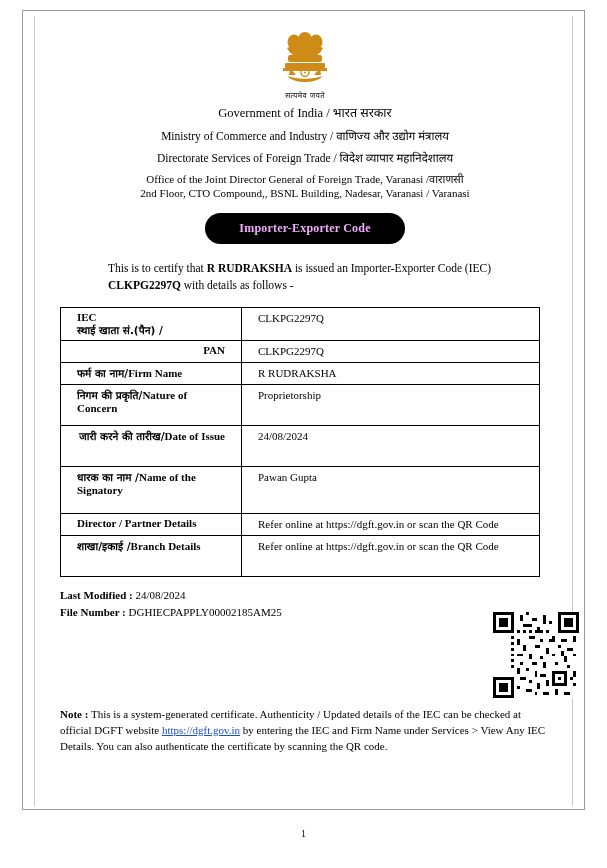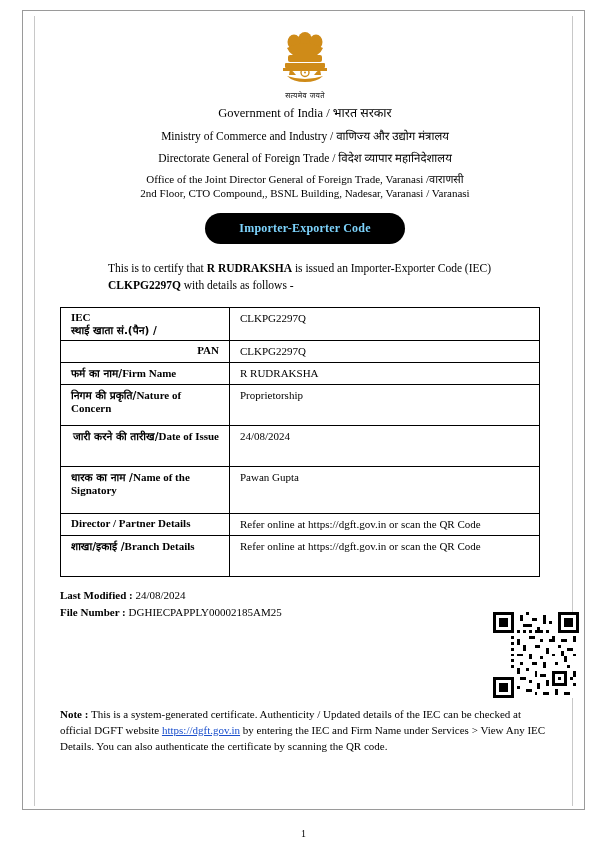--- a/index.html
+++ b/index.html
@@ -85,21 +85,21 @@
     margin-top: 1px;
   }
   
   .pill-wrap {
     text-align: center;
     margin-top: 14px;
   }
   .pill {
     display: inline-block;
     background: #000;
-    color: #7dd3fc;
+    color: #f0abfc;
     font-weight: bold;
     font-size: 12px;
     padding: 8px 34px;
     border-radius: 18px;
     letter-spacing: 0.2px;
   }
   
   .certify {
     margin-top: 16px;
     font-size: 11.5px;
@@ -111,21 +111,21 @@
   
   table.iec {
     margin-top: 14px;
     border-collapse: collapse;
     width: 480px;
     table-layout: fixed;
   }
   table.iec td {
     border: 1px solid #000;
     font-size: 11px;
-    padding: 3px 10px;
+    padding: 3px 16px;
     vertical-align: top;
   }
   td.label {
     width: 148px;
     font-weight: bold;
   }
   td.label .hi { font-family: "DejaVu Sans", sans-serif; font-size: 10.5px; font-weight: bold;}
   td.value {
     font-weight: normal;
     line-height: 1.35;
@@ -209,21 +209,21 @@
 
             <path d="M9 48 q18 6 36 0 q-6 6 -18 6 q-12 0 -18 -6 z"></path>
           </g>
         </svg>
       </span>
       <div class="motto">सत्यमेव जयते</div>
     </div>
 
     <div class="hdr-gov">Government of India / भारत सरकार</div>
     <div class="hdr-line">Ministry of Commerce and Industry / वाणिज्य और उद्योग मंत्रालय</div>
-    <div class="hdr-line">Directorate General of Foreign Trade / विदेश व्यापार महानिदेशालय</div>
+    <div class="hdr-line">Directorate Services of Foreign Trade / विदेश व्यापार महानिदेशालय</div>
     <div class="hdr-line small">Office of the Joint Director General of Foreign Trade, Varanasi /वाराणसी</div>
     <div class="hdr-line small tight">2nd Floor, CTO Compound,, BSNL Building, Nadesar, Varanasi  / Varanasi</div>
 
     <div class="pill-wrap">
       <span class="pill">Importer-Exporter Code</span>
     </div>
 
     <div class="certify">
       <span>This is to certify that </span><b>R RUDRAKSHA</b><span> is issued an Importer-Exporter Code (IEC)</span><br>
       <b>CLKPG2297Q</b><span> with details as follows -</span>

